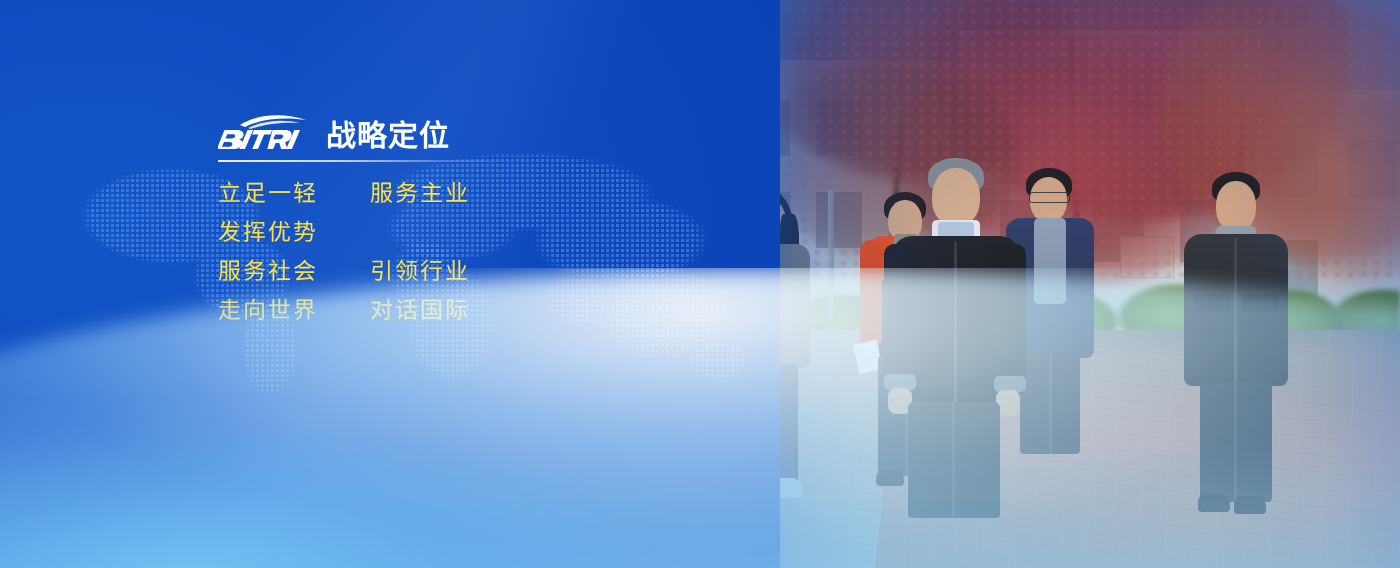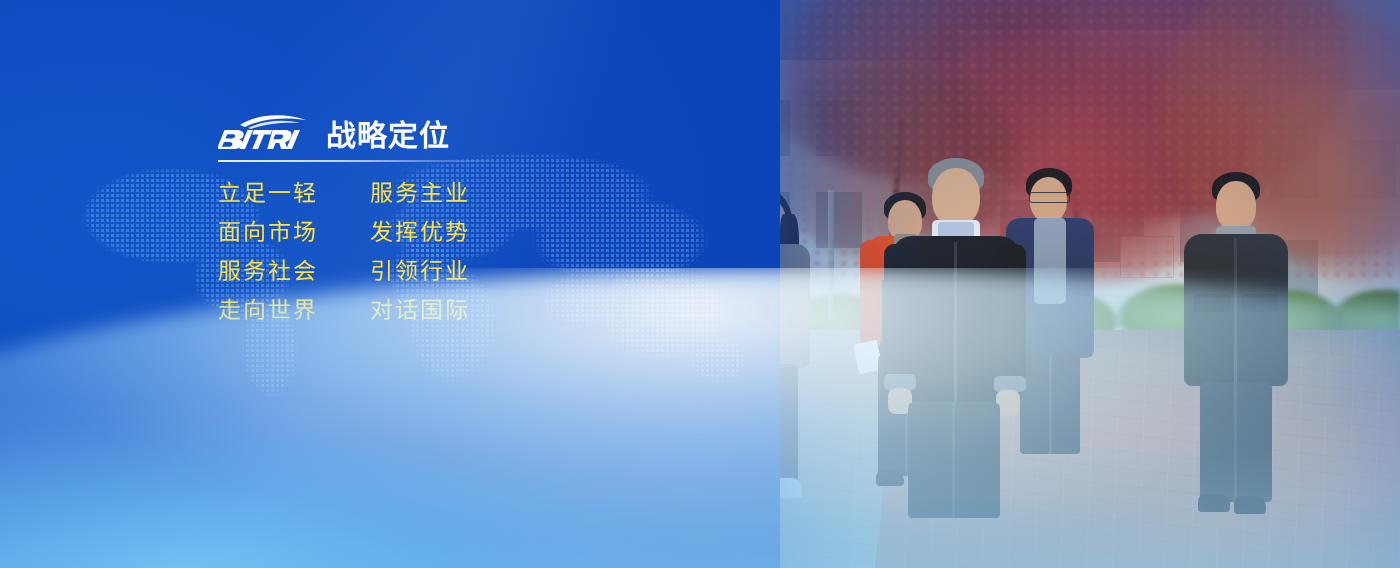--- a/index.html
+++ b/index.html
@@ -408,21 +408,20 @@
     </div>
 
     <div class="rule"></div>
 
     <div class="slogans">
       <div class="slogan-line">
         <span class="sa">立足一轻</span>
         <span class="sb">服务主业</span>
       </div>
       <div class="slogan-line">
-        <span class="sa">面向市场</span>
         <span class="sb">发挥优势</span>
       </div>
       <div class="slogan-line">
         <span class="sa">服务社会</span>
         <span class="sb">引领行业</span>
       </div>
       <div class="slogan-line">
         <span class="sa">走向世界</span>
         <span class="sb">对话国际</span>
       </div>

